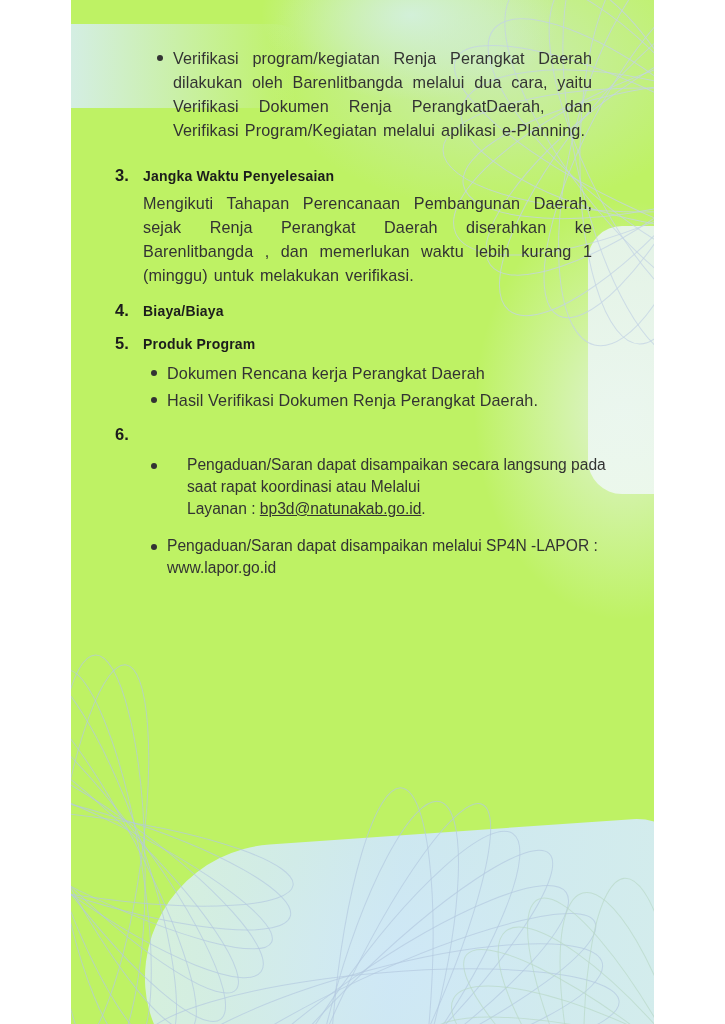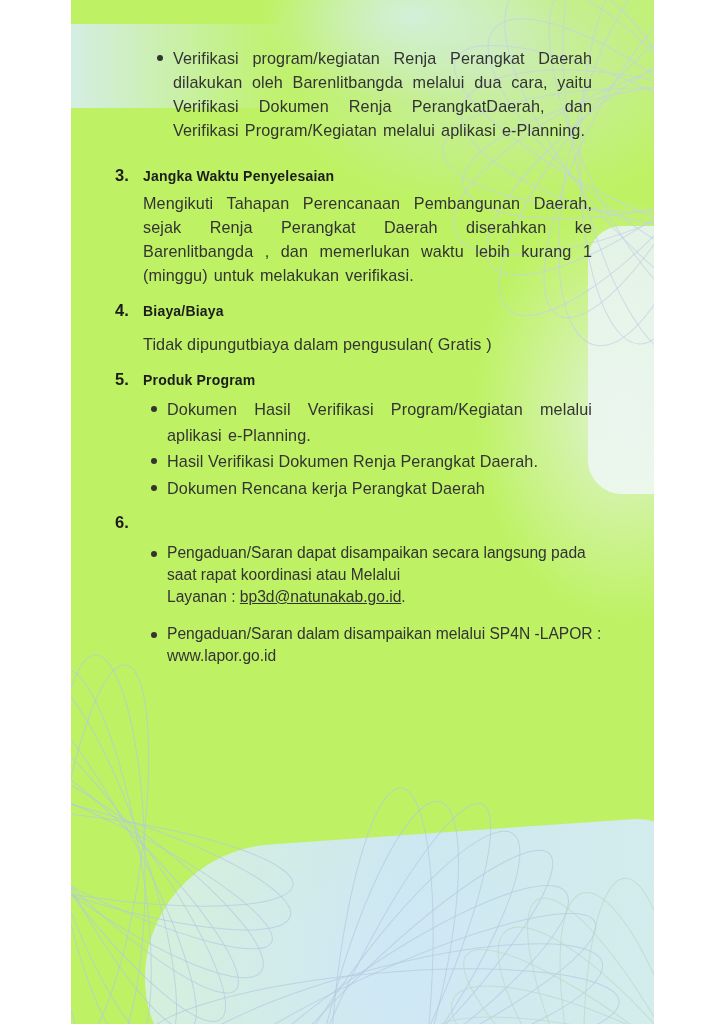--- a/index.html
+++ b/index.html
@@ -162,58 +162,53 @@
     <div class="section-head">
       <span class="sec-num">3.</span>
       <span class="sec-title">Jangka Waktu Penyelesaian</span>
     </div>
     <p class="body-text sec-body">Mengikuti Tahapan Perencanaan Pembangunan Daerah, sejak Renja Perangkat Daerah diserahkan ke Barenlitbangda , dan memerlukan waktu lebih kurang 1 (minggu) untuk melakukan verifikasi.</p>
 
     <div class="section-head" style="margin-top:14px;">
       <span class="sec-num">4.</span>
       <span class="sec-title">Biaya/Biaya</span>
     </div>
-    <p class="body-text sec-body plain" style="margin-top:12px;">Tidak dipungutbiaya dalam pengusulan( Gratis )</p>
 
     <div class="section-head" style="margin-top:14px;">
       <span class="sec-num">5.</span>
       <span class="sec-title">Produk Program</span>
     </div>
     <div class="sub-list s5">
       <div class="li">
         <span class="dot"></span>
-        <p class="body-text">Dokumen Hasil Verifikasi Program/Kegiatan melalui aplikasi e-Planning.</p>
+        <p class="body-text plain">Dokumen Rencana kerja Perangkat Daerah</p>
       </div>
       <div class="li">
         <span class="dot"></span>
         <p class="body-text plain">Hasil Verifikasi Dokumen Renja Perangkat Daerah.</p>
-      </div>
-      <div class="li">
-        <span class="dot"></span>
-        <p class="body-text plain">Dokumen Rencana kerja Perangkat Daerah</p>
       </div>
     </div>
 
     <div class="section-head" style="margin-top:12px;">
       <span class="sec-num">6.</span>
     </div>
     <div class="s6-list">
       <div class="li">
         <span class="dot"></span>
-        <div style="flex:1;">
+        <div style="flex:1;margin-left:20px;">
           <p class="s6-text" style="margin:0;">Pengaduan/Saran dapat disampaikan secara langsung pada saat rapat koordinasi atau Melalui</p>
           <p class="s6-text" style="margin:0;">
             <span>Layanan : </span><a class="email-link">bp3d@natunakab.go.id</a><span>.</span>
           </p>
         </div>
       </div>
       <div class="s6-gap"></div>
       <div class="li">
         <span class="dot"></span>
         <div style="flex:1;">
-          <p class="s6-text" style="margin:0;">Pengaduan/Saran dalam disampaikan melalui SP4N -LAPOR :</p>
+          <p class="s6-text" style="margin:0;">Pengaduan/Saran dapat disampaikan melalui SP4N -LAPOR :</p>
           <p class="s6-text" style="margin:0;">www.lapor.go.id</p>
         </div>
       </div>
     </div>
 
   </div>
 </div>
 
 </body></html>

